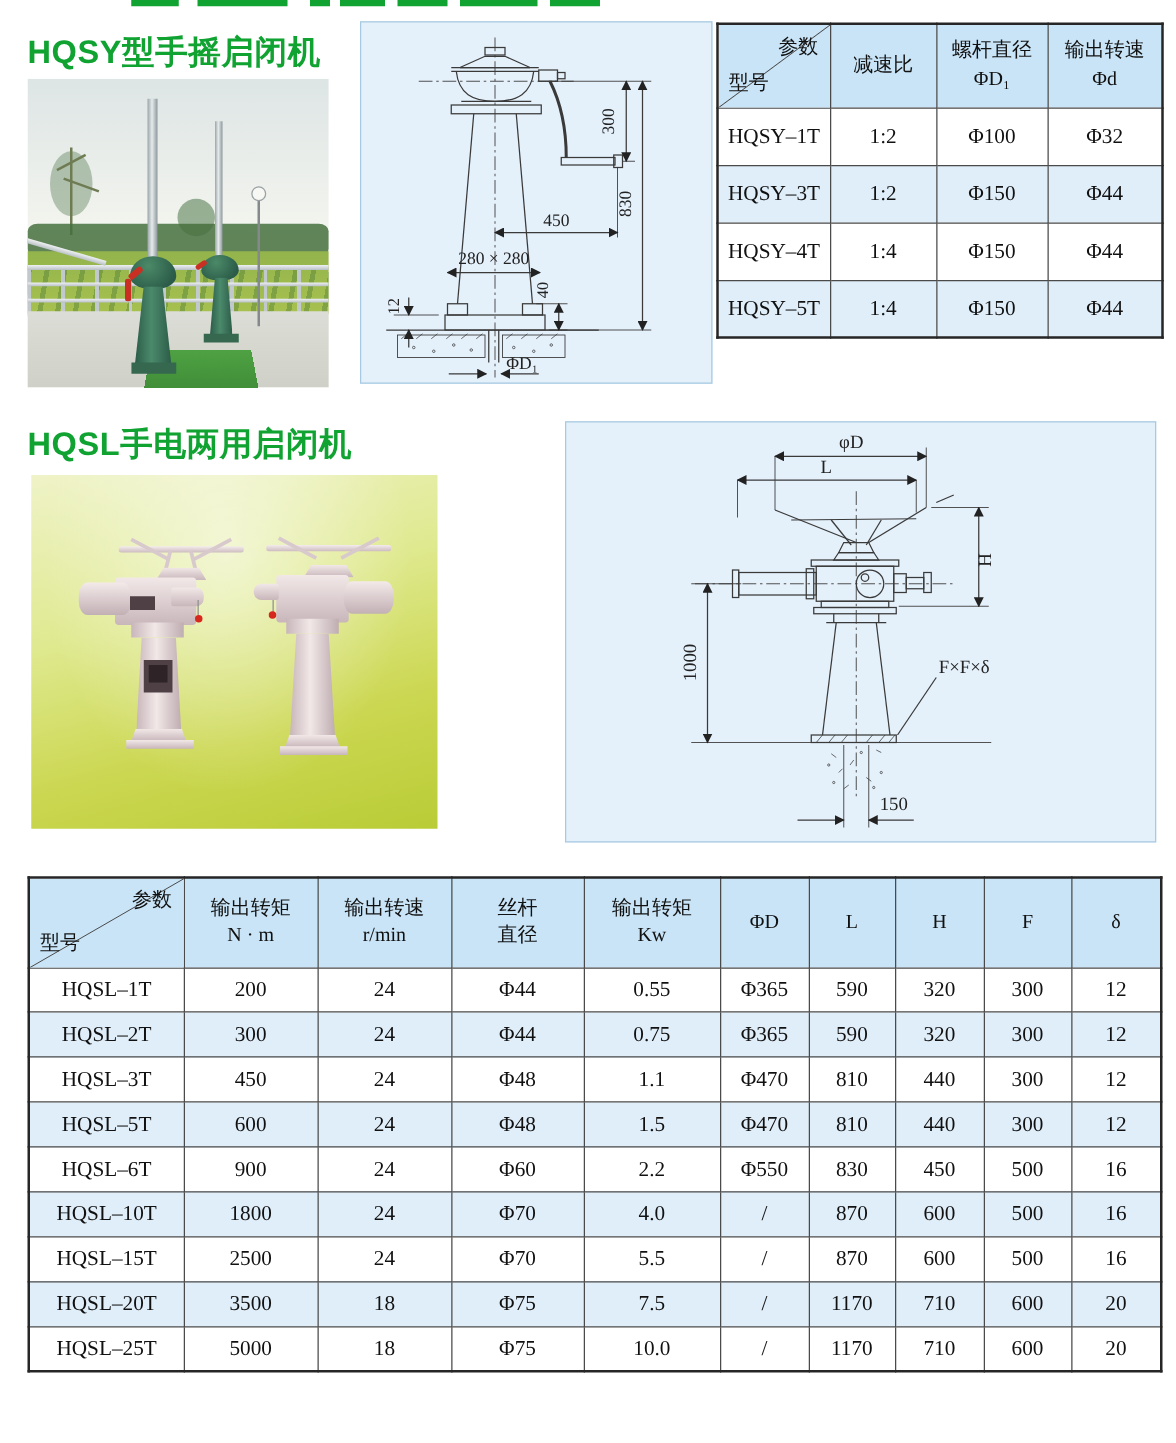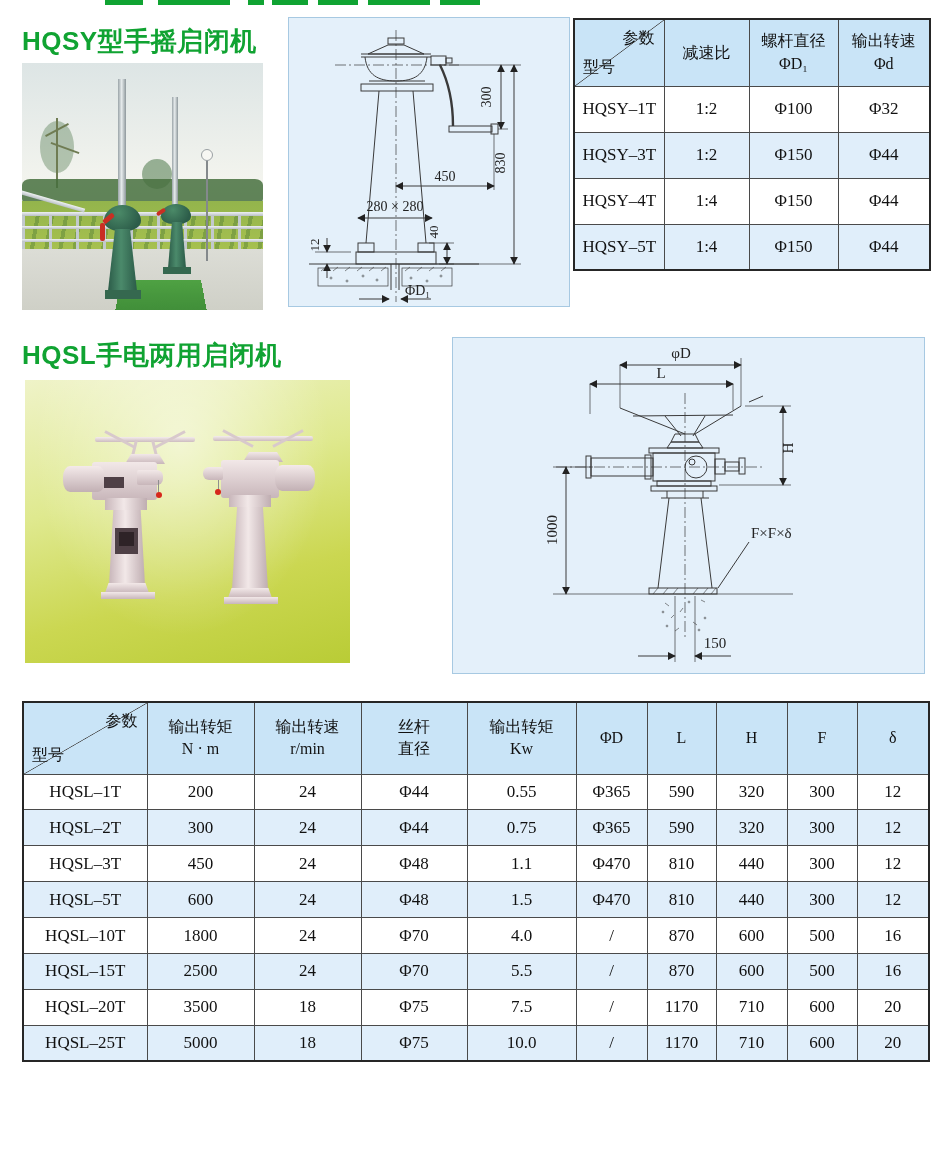--- a/index.html
+++ b/index.html
@@ -497,20 +497,32 @@
         <td>24</td>
         <td>Φ48</td>
         <td>1.5</td>
         <td>Φ470</td>
         <td>810</td>
         <td>440</td>
         <td>300</td>
         <td>12</td>
       </tr>
         <tr>
+        <td>HQSL–6T</td>
+        <td>900</td>
+        <td>24</td>
+        <td>Φ60</td>
+        <td>2.2</td>
+        <td>Φ550</td>
+        <td>830</td>
+        <td>450</td>
+        <td>500</td>
+        <td>16</td>
+      </tr>
+        <tr>
         <td>HQSL–10T</td>
         <td>1800</td>
         <td>24</td>
         <td>Φ70</td>
         <td>4.0</td>
         <td>/</td>
         <td>870</td>
         <td>600</td>
         <td>500</td>
         <td>16</td>

